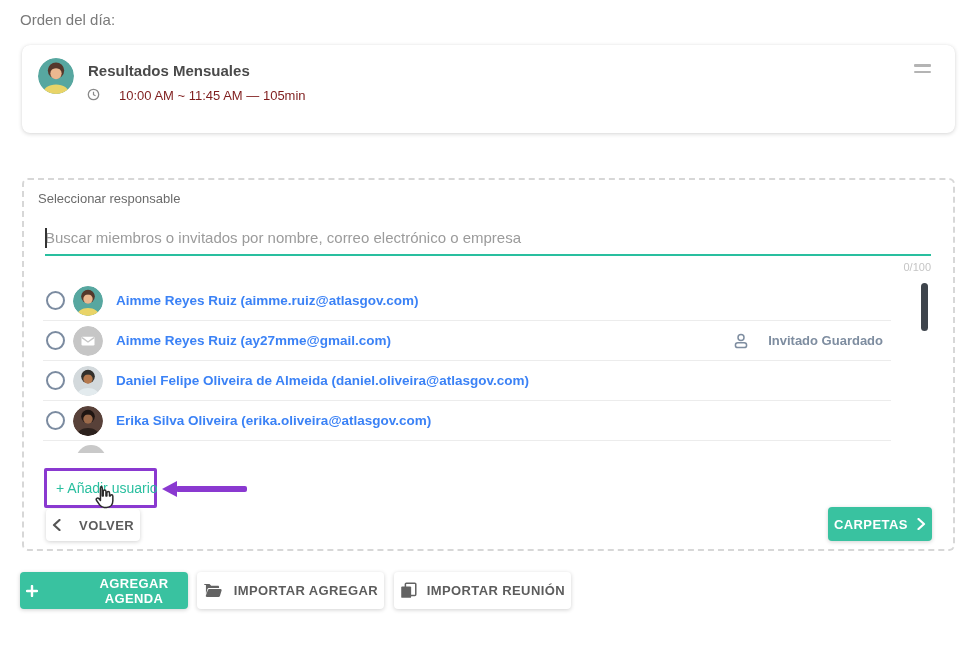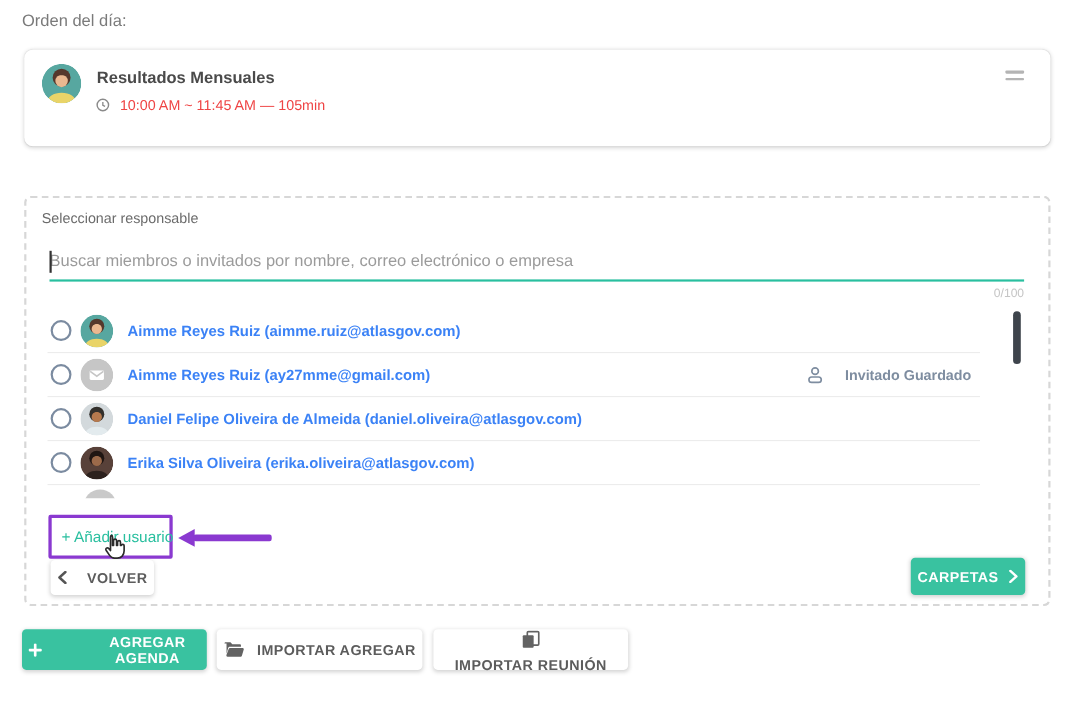--- a/index.html
+++ b/index.html
@@ -7,22 +7,22 @@
          font-family:"Liberation Sans",sans-serif;overflow:hidden;}
   .abs{position:absolute;}
 
   .page-label{left:20px;top:11px;font-size:15px;color:#7a7a7a;}
 
   
   .card{left:22px;top:45px;width:933px;height:88px;background:#fff;border-radius:8px;
         box-shadow:0 1px 4px rgba(0,0,0,.16),0 0 1px rgba(0,0,0,.08);}
   .card-avatar{left:38px;top:58px;width:36px;height:36px;border-radius:50%;overflow:hidden;}
   .card-title{left:88px;top:62px;font-size:15px;font-weight:bold;color:#4a4a4a;}
-  .card-time{left:87px;top:88px;display:flex;align-items:center;gap:9px;
-             font-size:13px;color:#ef4444;}
+  .card-time{left:87px;top:88px;display:flex;align-items:flex-start;gap:19px;
+             font-size:13px;color:#7f1d1d;}
   .drag{left:914px;top:64px;display:flex;flex-direction:column;gap:4px;cursor:grab;}
   .drag i{display:block;width:17px;height:2.5px;background:#b4b4b4;border-radius:1px;}
 
   
   .panel{left:22px;top:178px;width:933px;height:373px;border:2px dashed #d7d7d7;
          border-radius:6px;box-sizing:border-box;}
   .panel-label{left:38px;top:191px;font-size:13px;color:#6b6b6b;}
   .search{left:45px;top:220px;width:886px;height:34px;border:none;outline:none;
           border-bottom:2px solid #29bf9f;font-family:"Liberation Sans",sans-serif;
           font-size:15px;color:#444;background:transparent;padding:0;}
@@ -61,21 +61,21 @@
        border-radius:4px;font-family:"Liberation Sans",sans-serif;font-size:13px;
        font-weight:bold;letter-spacing:.4px;cursor:pointer;
        box-shadow:0 1px 4px rgba(0,0,0,.18);}
   .btn.white{background:#fff;color:#5c5c5c;}
   .btn.teal{background:#39c2a0;color:#fff;}
   .back{left:46px;top:509px;width:94px;height:32px;z-index:3;}
   .next{left:828px;top:507px;width:104px;height:34px;}
 
   .footer-agregar{left:20px;top:572px;width:168px;height:37px;gap:48px;}
   .footer-carpetas{left:197px;top:572px;width:187px;height:37px;color:#616161;}
-  .footer-reunion{left:394px;top:572px;width:177px;height:37px;color:#616161;flex-direction:column;}
+  .footer-reunion{left:394px;top:572px;width:177px;height:37px;color:#616161;}
 </style>
 </head>
 <body>
 
 <div class="stage">
 
   <div class="abs page-label">Orden del día:</div>
 
   <div class="abs card"></div>
   <div class="abs card-avatar" id="card-avatar"><svg width="36" height="36" viewBox="0 0 30 30">

